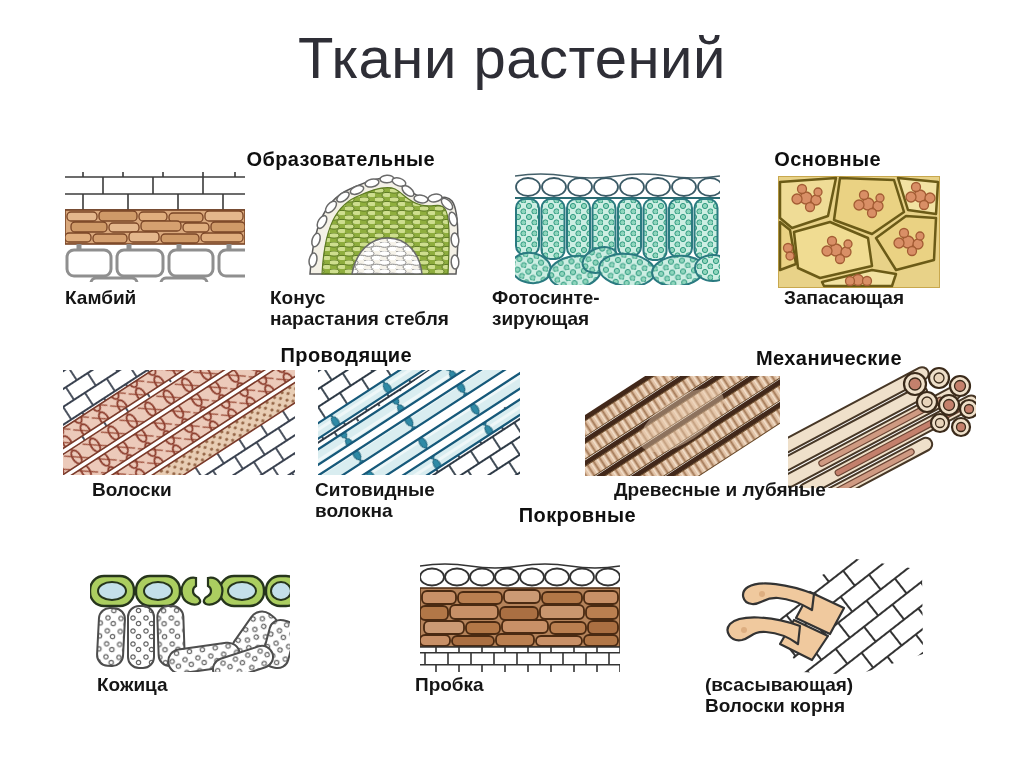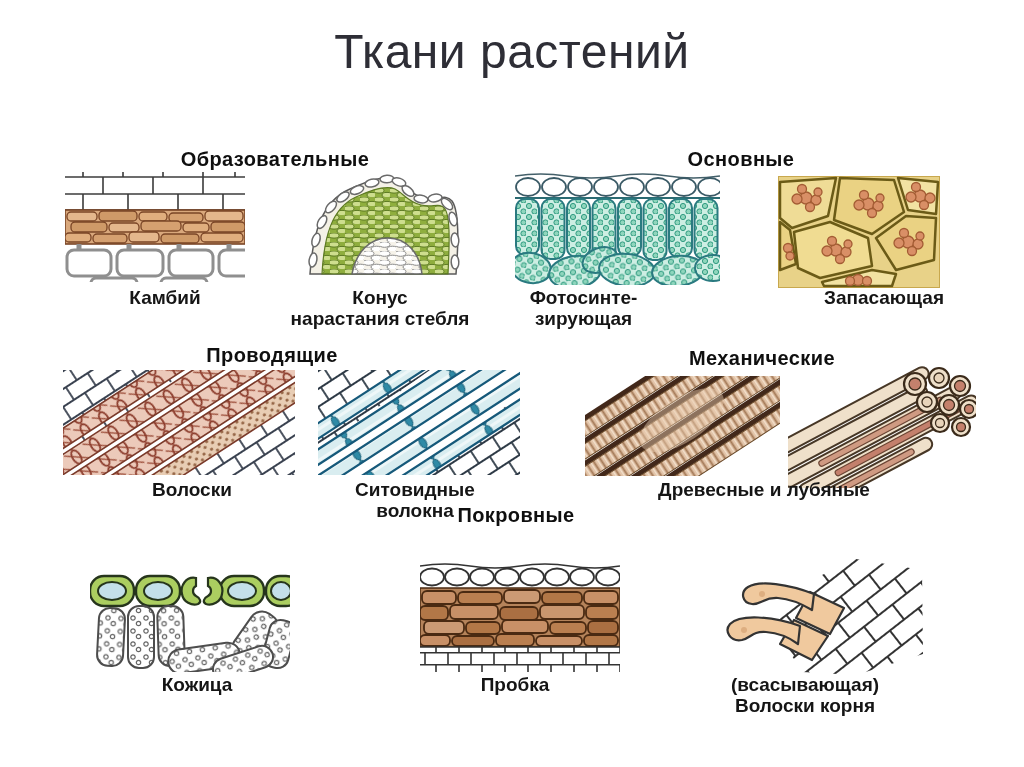--- a/index.html
+++ b/index.html
@@ -1,24 +1,24 @@
 <!DOCTYPE html>
 <html><head>
 <meta charset="utf-8">
 <style>
   *{margin:0;padding:0;box-sizing:border-box}
   html,body{width:1024px;height:767px}
   body{background:#fff;font-family:"Liberation Sans",sans-serif;position:relative;overflow:hidden}
   .slide{position:absolute;inset:0;background:#ffffff}
   .title{position:absolute;top:24px;left:0;width:100%;text-align:center;
-         font-size:48px;font-weight:400;color:#2e2e36;letter-spacing:.5px}
+         font-size:58px;font-weight:400;color:#2e2e36;letter-spacing:.5px}
   .hd{position:absolute;font-size:20px;font-weight:700;color:#0f0f0f;
-      text-align:center;letter-spacing:.4px}
+      text-align:right;letter-spacing:.4px}
   .cap{position:absolute;font-size:19px;font-weight:700;color:#151515;
-       text-align:center;line-height:21px}
+       text-align:left;line-height:21px}
   .ill{position:absolute}
   svg{display:block}
 </style>
 </head>
 <body>
 
 <div class="slide">
 
   <div class="title">Ткани растений</div>
 
@@ -208,21 +208,21 @@
             <circle cx="-8" cy="1" r="4.5"></circle>
           </g>
         <g transform="translate(10,72)">
             <circle r="4.5"></circle>
             <circle cx="2" cy="8" r="4"></circle>
           </g>
       </g>
     </svg>
   </div>
 
-  <div class="cap" style="left:481px;top:287px;width:205px">
+  <div class="cap" style="left:492px;top:287px;width:205px">
     <div>Фотосинте-</div>
     <div>зирующая</div>
   </div>
   <div class="cap" style="left:784px;top:287px;width:200px">
     <div>Запасающая</div>
   </div>
 
   <div class="hd" style="left:132px;top:344px;width:280px">Проводящие</div>
 
   <div class="ill" style="left:63px;top:370px">

